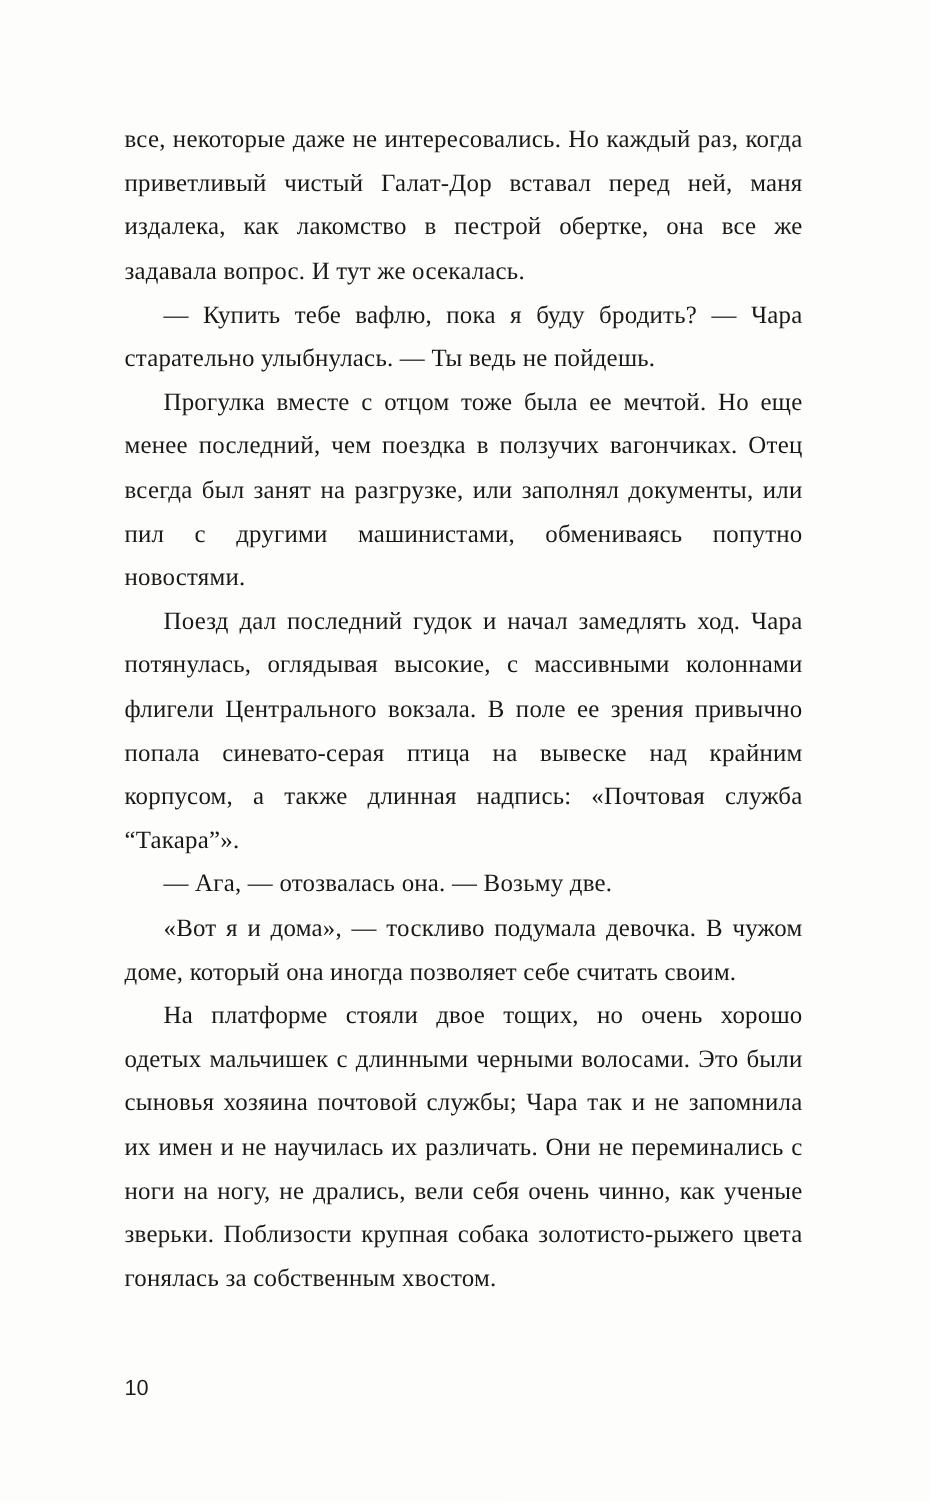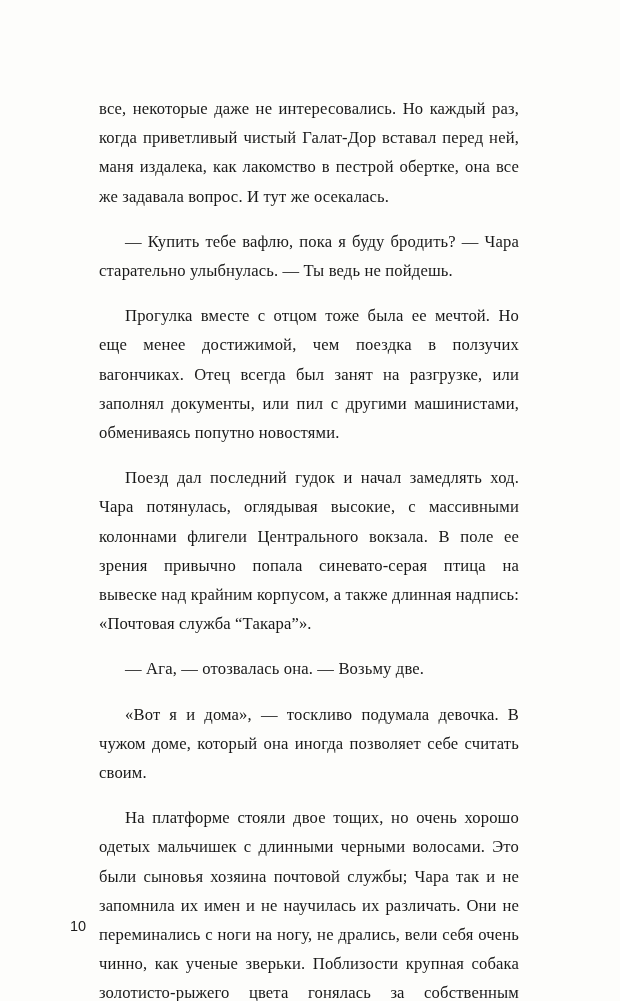--- a/index.html
+++ b/index.html
@@ -20,49 +20,49 @@
     height: 1001px;
     background: #fdfdfb;
   }
   .text-column {
     position: absolute;
     left: 83px;
     top: 78px;
     width: 452px;
   }
   .para {
-    margin: 16px;
+    margin: 0;
     font-size: 16.6px;
     line-height: 29.2px;
     text-align: justify;
     text-justify: inter-word;
     letter-spacing: 0.15px;
     color: #191919;
     hyphens: manual;
   }
   .para.indent {
     text-indent: 26px;
   }
   .page-number {
     position: absolute;
-    left: 70px;
+    left: 83px;
     top: 917px;
     font-size: 14.5px;
     line-height: 18px;
     color: #1c1c1c;
     font-family: "Liberation Sans", sans-serif;
   }
 </style>
 </head>
 <body>
 
 <div class="page">
   <div class="text-column">
     <p class="para">все, некоторые даже не интересовались. Но каждый раз, когда приветливый чистый Галат-Дор вставал перед ней, маня издалека, как лакомство в пестрой обертке, она все же задавала вопрос. И тут же осекалась.</p>
     <p class="para indent">— Купить тебе вафлю, пока я буду бродить? — Чара старательно улыбнулась. — Ты ведь не пойдешь.</p>
-    <p class="para indent">Прогулка вместе с отцом тоже была ее мечтой. Но еще менее достижимой, чем поездка в ползучих вагончиках. Отец всегда был занят на разгрузке, или заполнял документы, или пил с другими машинистами, обмениваясь попутно новостями.</p>
+    <p class="para indent">Прогулка вместе с отцом тоже была ее мечтой. Но еще менее последний, чем поездка в ползучих вагончиках. Отец всегда был занят на разгрузке, или заполнял документы, или пил с другими машинистами, обмениваясь попутно новостями.</p>
     <p class="para indent">Поезд дал последний гудок и начал замедлять ход. Чара потянулась, оглядывая высокие, с массивными колоннами флигели Центрального вокзала. В поле ее зрения привычно попала синевато-серая птица на вывеске над крайним корпусом, а также длинная надпись: «Почтовая служба “Такара”».</p>
     <p class="para indent">— Ага, — отозвалась она. — Возьму две.</p>
     <p class="para indent">«Вот я и дома», — тоскливо подумала девочка. В чужом доме, который она иногда позволяет себе считать своим.</p>
     <p class="para indent">На платформе стояли двое тощих, но очень хорошо одетых мальчишек с длинными черными волосами. Это были сыновья хозяина почтовой службы; Чара так и не запомнила их имен и не научилась их различать. Они не переминались с ноги на ногу, не дрались, вели себя очень чинно, как ученые зверьки. Поблизости крупная собака золотисто-рыжего цвета гонялась за собственным хвостом.</p>
   </div>
   <div class="page-number">10</div>
 </div>
 
 </body></html>

